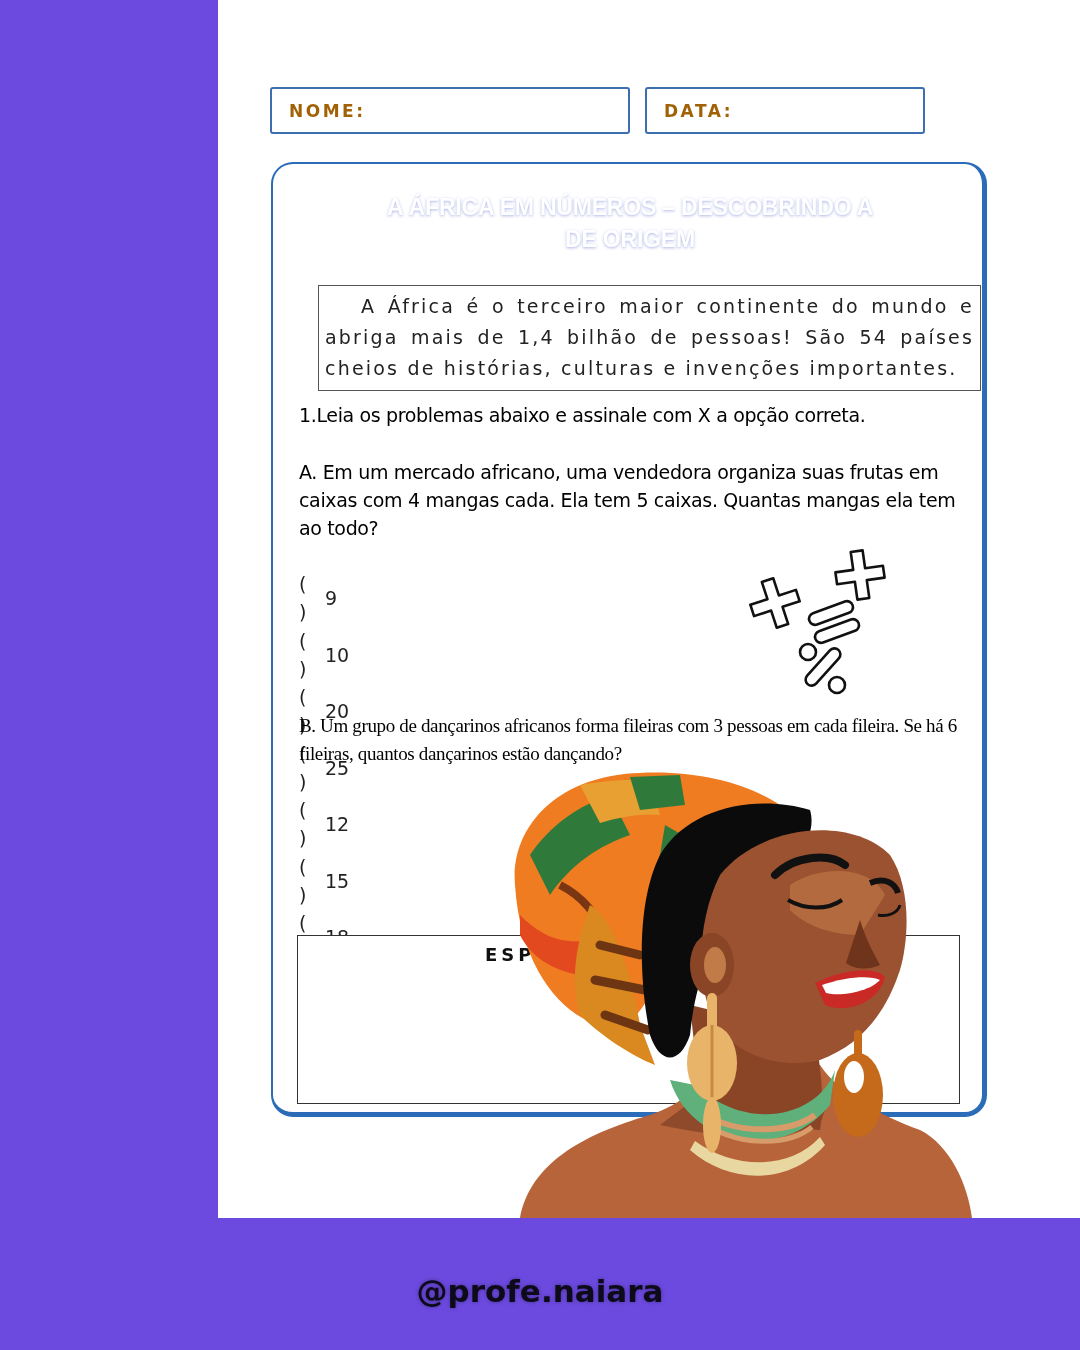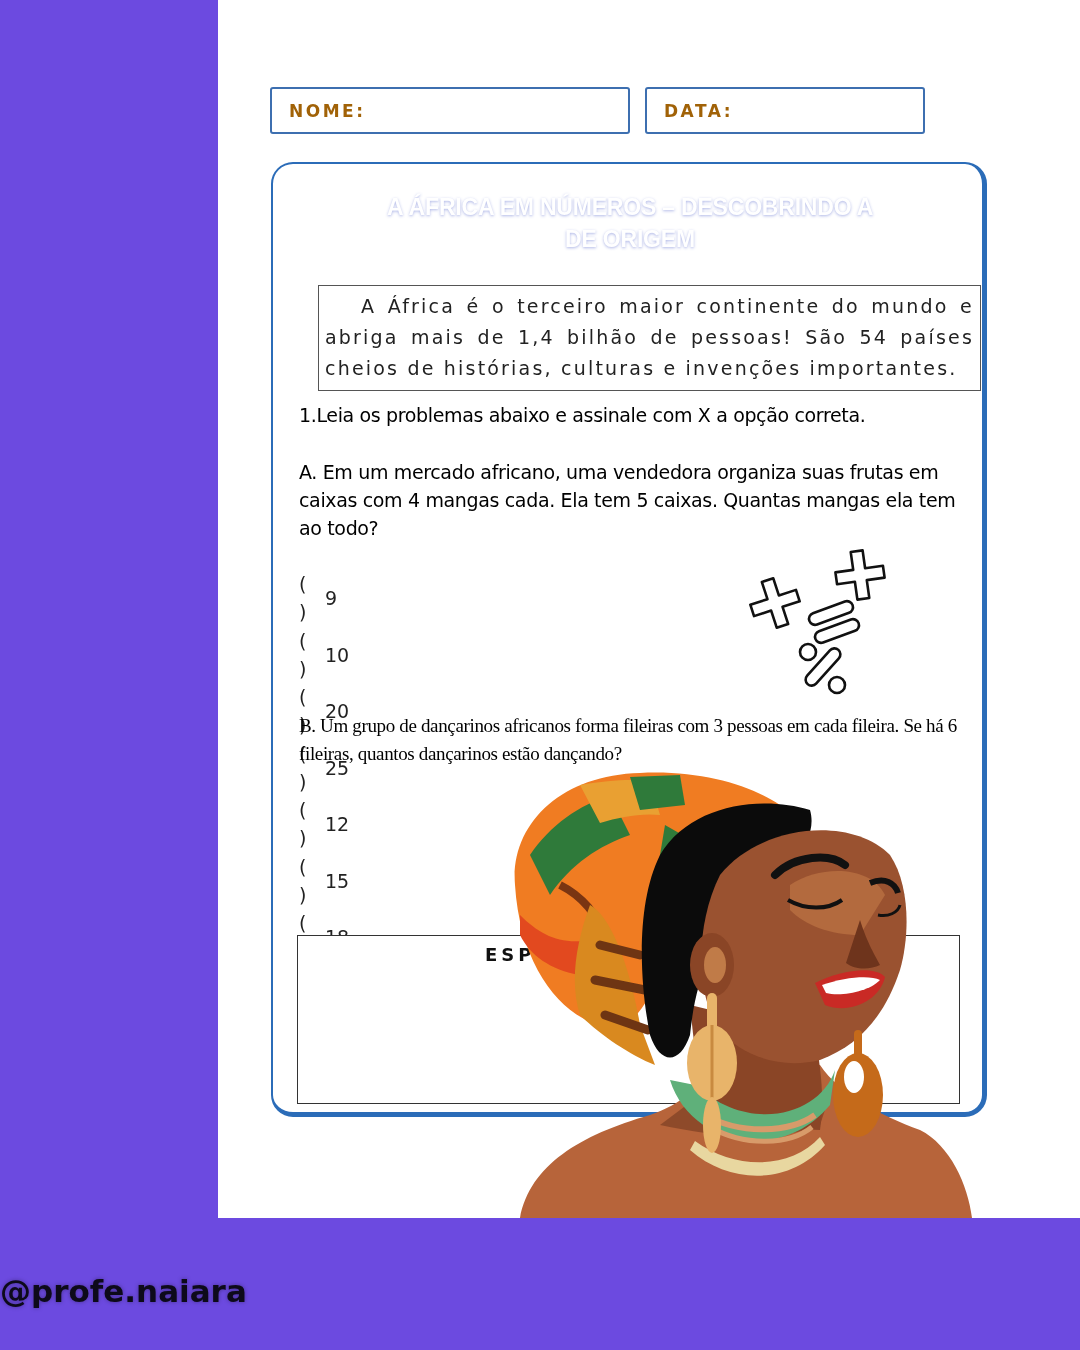--- a/index.html
+++ b/index.html
@@ -16,21 +16,21 @@
   .intro-text { font-family: "DejaVu Sans", sans-serif; font-size: 19px; line-height: 31px; color: #222; text-align: justify; letter-spacing: 2.2px; text-indent: 36px; }
   .body-text { position: absolute; left: 299px; font-family: "DejaVu Sans", sans-serif; font-size: 19px; color: #000000; line-height: 28px; letter-spacing: -0.35px; }
   .q-text { width: 665px; }
   .options { position: absolute; left: 299px; font-family: "DejaVu Sans", sans-serif; font-size: 19px; color: #222; line-height: 28.3px; }
   .opt { display: flex; align-items: center; gap: 0; }
   .opt-paren { display: inline-block; width: 26px; letter-spacing: 7px; }
   .answer-box { position: absolute; left: 297px; top: 935px; width: 663px; height: 169px; border: 1.5px solid #333; background: #fff; }
   .answer-label { position: absolute; left: 187px; top: 8px; font-family: "DejaVu Sans", sans-serif; font-weight: bold; font-size: 18px; letter-spacing: 4px; color: #111; }
   .math-icons { position: absolute; left: 740px; top: 545px; width: 160px; height: 150px; }
   .woman { position: absolute; left: 490px; top: 765px; width: 500px; height: 453px; }
-  .footer { position: absolute; left: 0; top: 1218px; width: 1080px; height: 132px; display: flex; justify-content: flex-start; align-items: center; }
+  .footer { position: absolute; left: 0; top: 1218px; width: 1080px; height: 132px; display: flex; justify-content: center; align-items: center; }
   .handle { font-family: "DejaVu Sans", sans-serif; font-weight: bold; font-size: 31px; color: #0d0a1a; letter-spacing: 0px; text-shadow: 0 0 4px rgba(0,0,0,0.35); margin-top: 14px; }
 </style>
 </head>
 <body>
 
 <div class="page"></div>
 
 <div class="field-box" id="nome-box">
   <span class="field-label">NOME:</span>
 </div>

